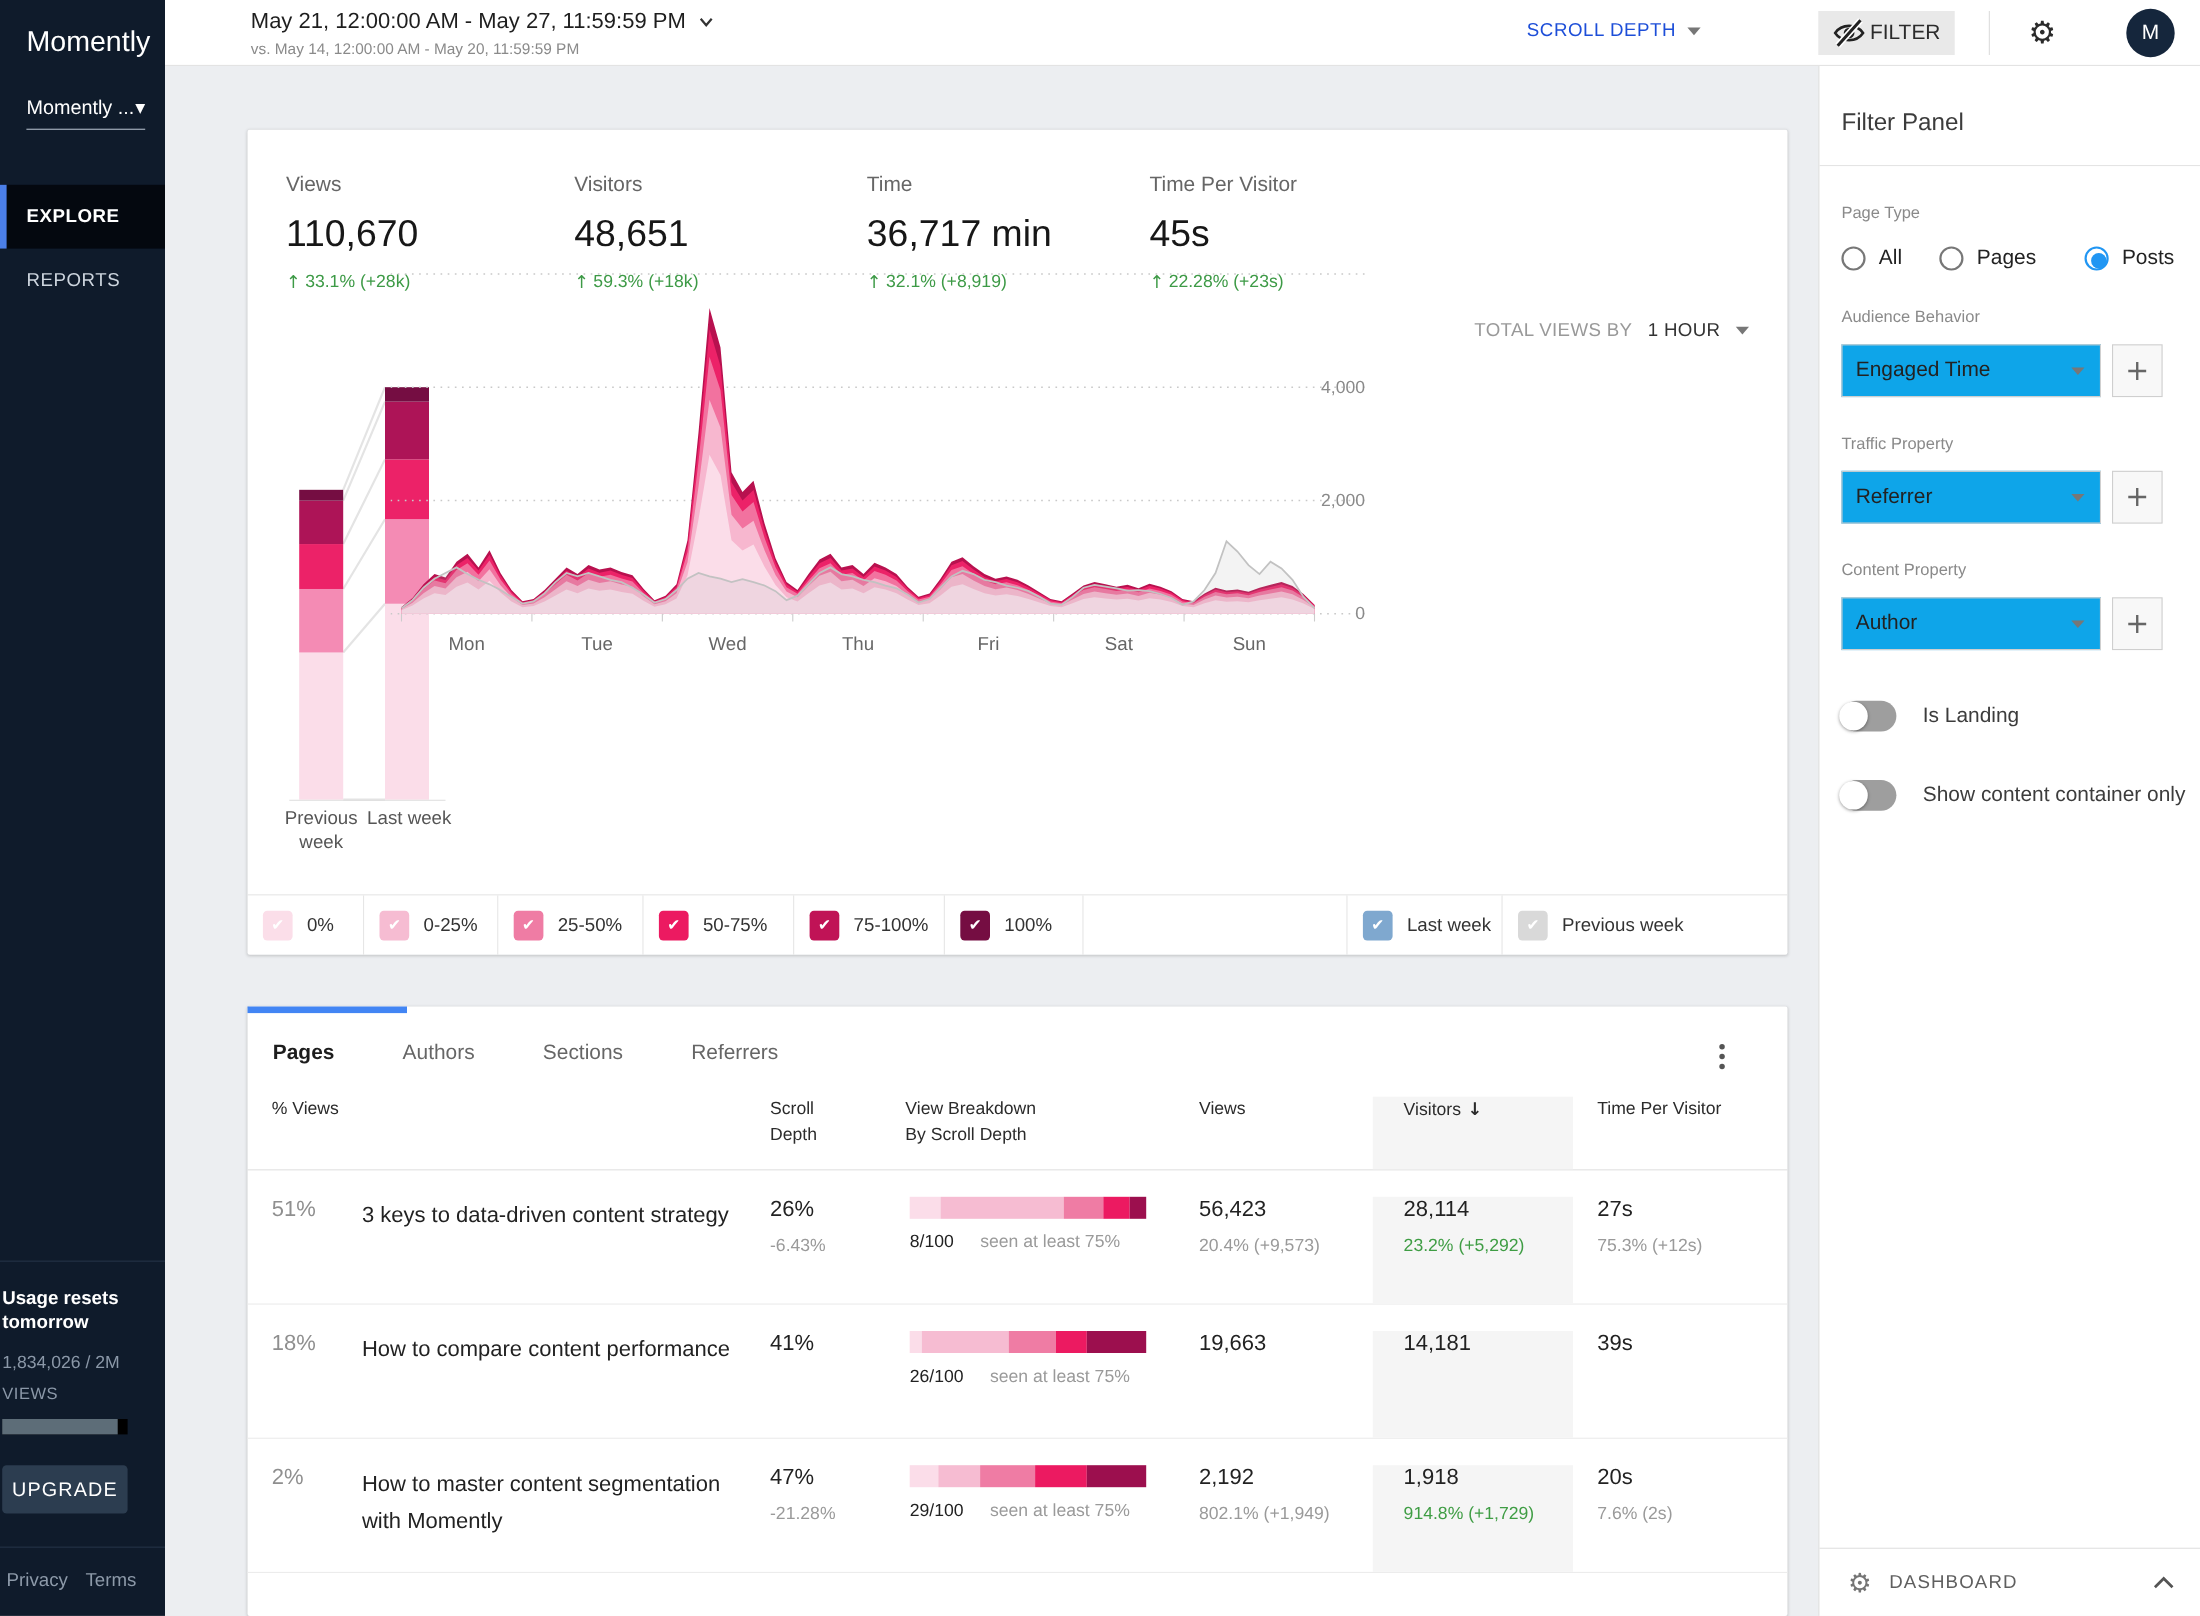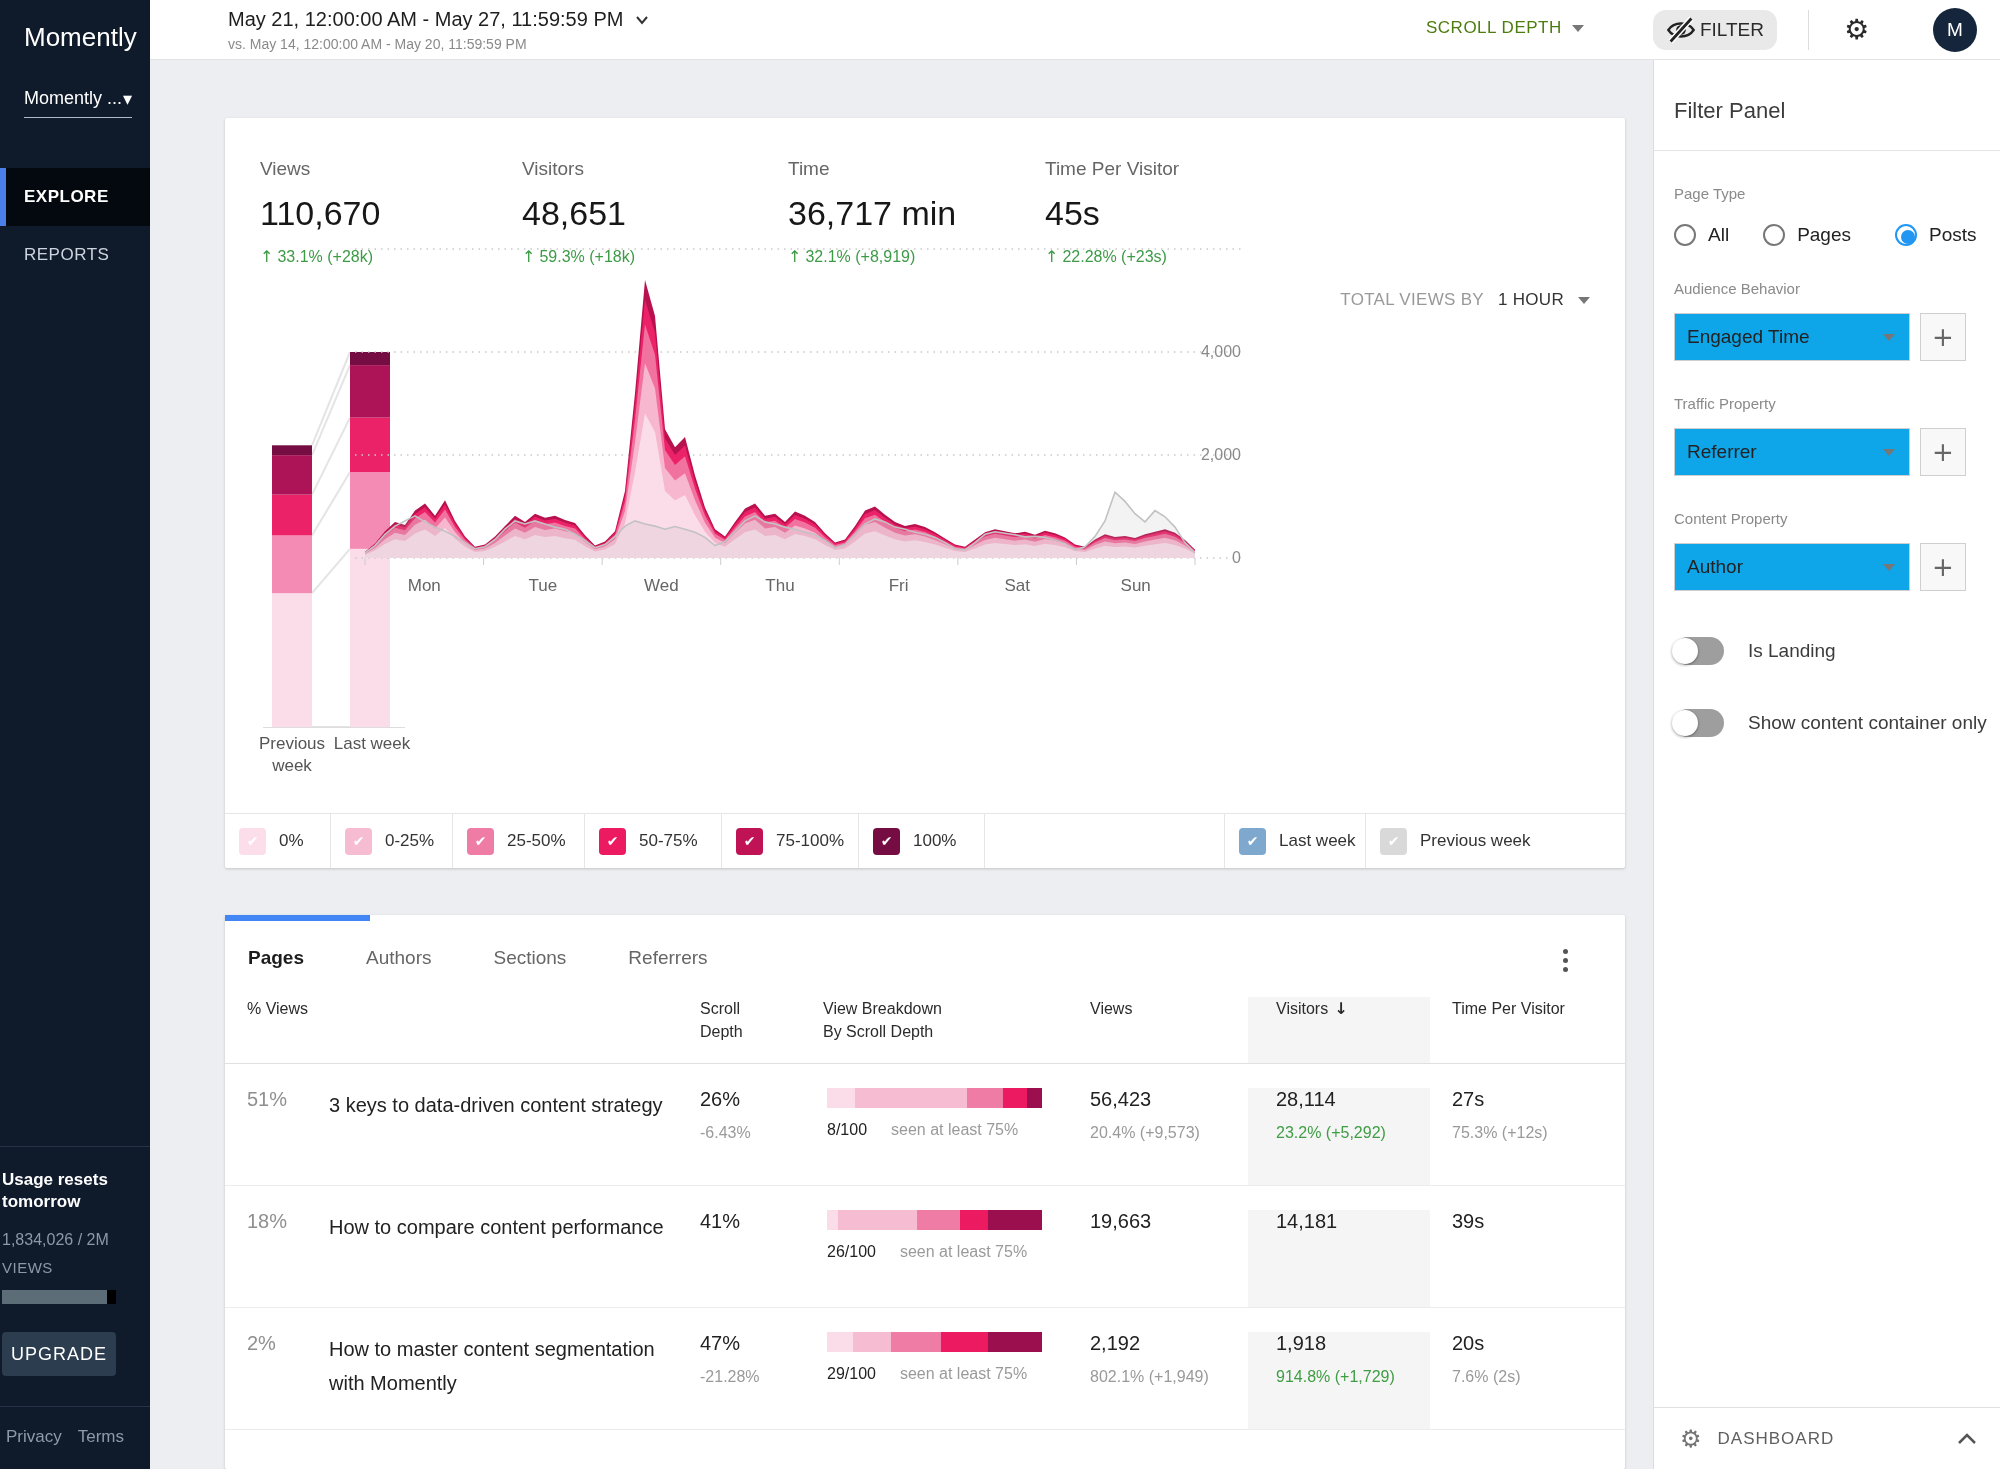--- a/index.html
+++ b/index.html
@@ -28,25 +28,25 @@
   .side-footer{border-top:1px solid #243348;margin-top:30px;padding:20px 18px 22px 6px;display:flex;gap:16px}
   .side-footer span{color:#8d9aa9;font-size:17px;cursor:pointer}
 
   
   .topbar{position:absolute;left:150px;top:0;width:1850px;height:60px;background:#fff;
     border-bottom:1px solid #e3e3e3;z-index:5}
   .date-block{position:absolute;left:78px;top:8px;cursor:pointer}
   .date-main{font-size:20px;color:#1e1e1e;display:flex;align-items:center;gap:12px}
   .date-cmp{font-size:14px;color:#8a8a8a;margin-top:5px}
   .chev{width:14px;height:14px}
-  .metric-dd{position:absolute;left:1276px;top:18px;display:flex;align-items:center;gap:10px;
-    color:#4d7c0f;font-size:17px;letter-spacing:.5px;cursor:pointer}
+  .metric-dd{position:absolute;left:1238px;top:18px;display:flex;align-items:center;gap:10px;
+    color:#1d4ed8;font-size:17px;letter-spacing:.5px;cursor:pointer}
   .caret{display:inline-block;width:0;height:0;border-left:6px solid transparent;border-right:6px solid transparent;
     border-top:7px solid #777}
-  .filter-btn{position:absolute;left:1503px;top:10px;width:124px;height:40px;background:#e9e9e9;border-radius:13px;
+  .filter-btn{position:absolute;left:1503px;top:10px;width:124px;height:40px;background:#e9e9e9;border-radius:0;
     display:flex;align-items:center;justify-content:center;gap:4px;font-size:19px;color:#2b2b2b;cursor:pointer}
   .tb-divider{position:absolute;left:1658px;top:10px;width:1px;height:40px;background:#ddd}
   .gear-top{position:absolute;left:1694px;top:13px;font-size:28px;color:#2b2b2b;cursor:pointer}
   .avatar{position:absolute;left:1783px;top:8px;width:44px;height:44px;border-radius:50%;background:#15263c;
     color:#fff;font-size:19px;display:flex;align-items:center;justify-content:center;cursor:pointer}
 
   
   .main{position:absolute;left:150px;top:60px;width:1503px;height:1409px}
   .card{position:absolute;background:#fff;box-shadow:0 1px 3px rgba(0,0,0,.18);border-radius:2px}
   .chart-card{left:75px;top:58px;width:1400px;height:750px}

